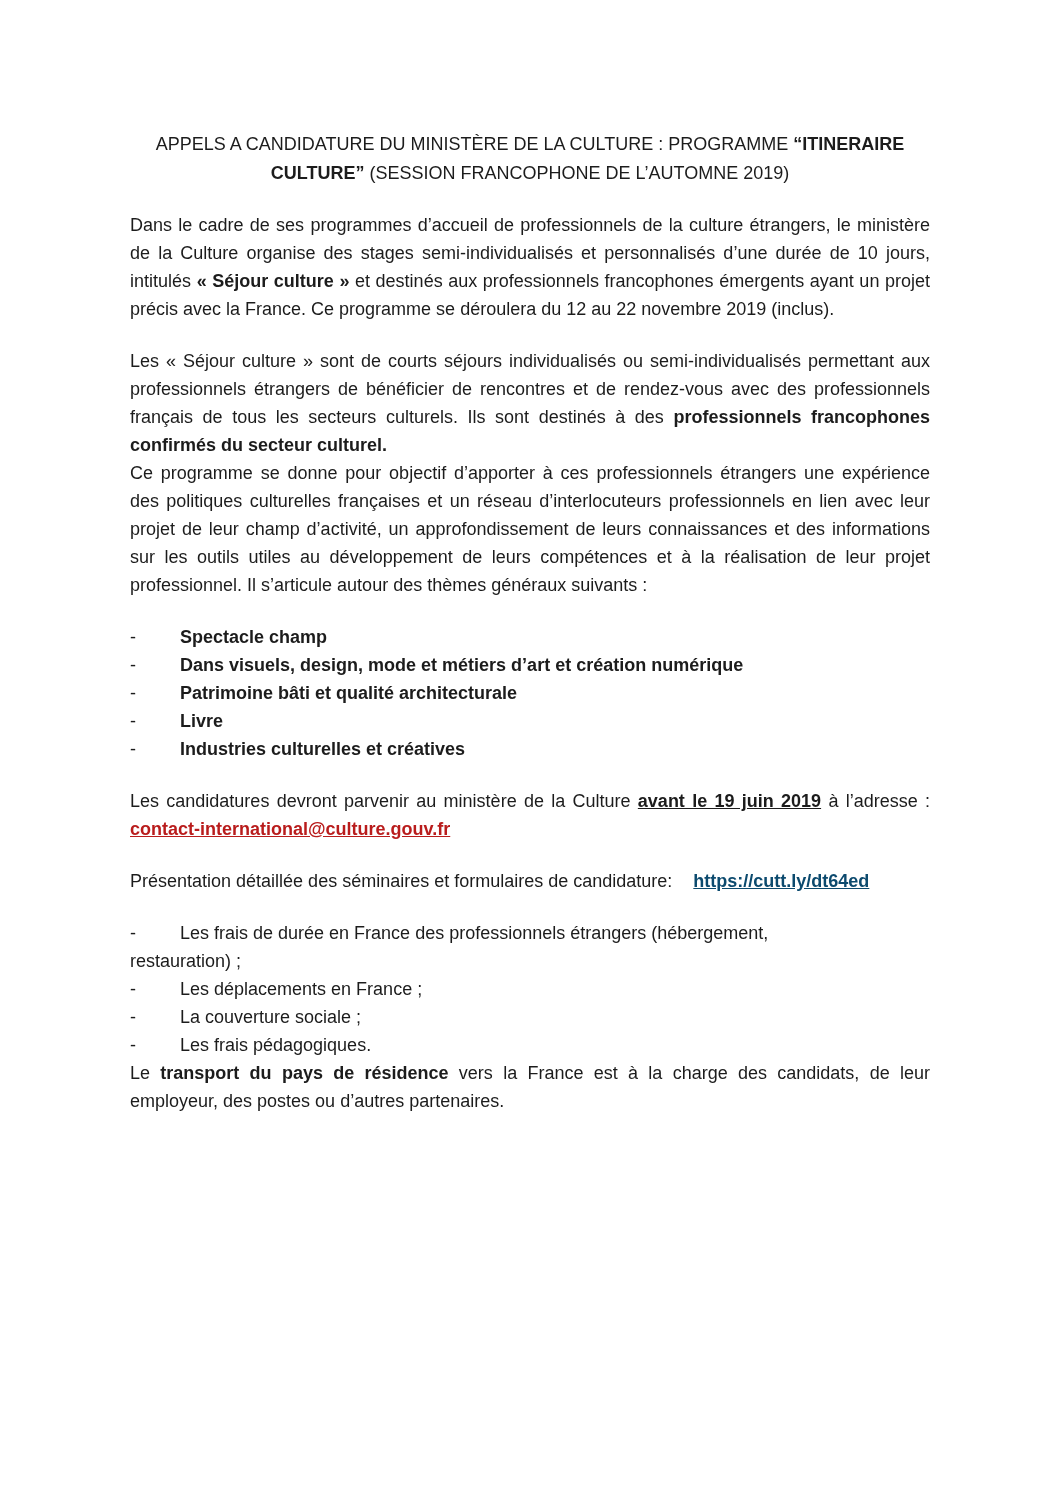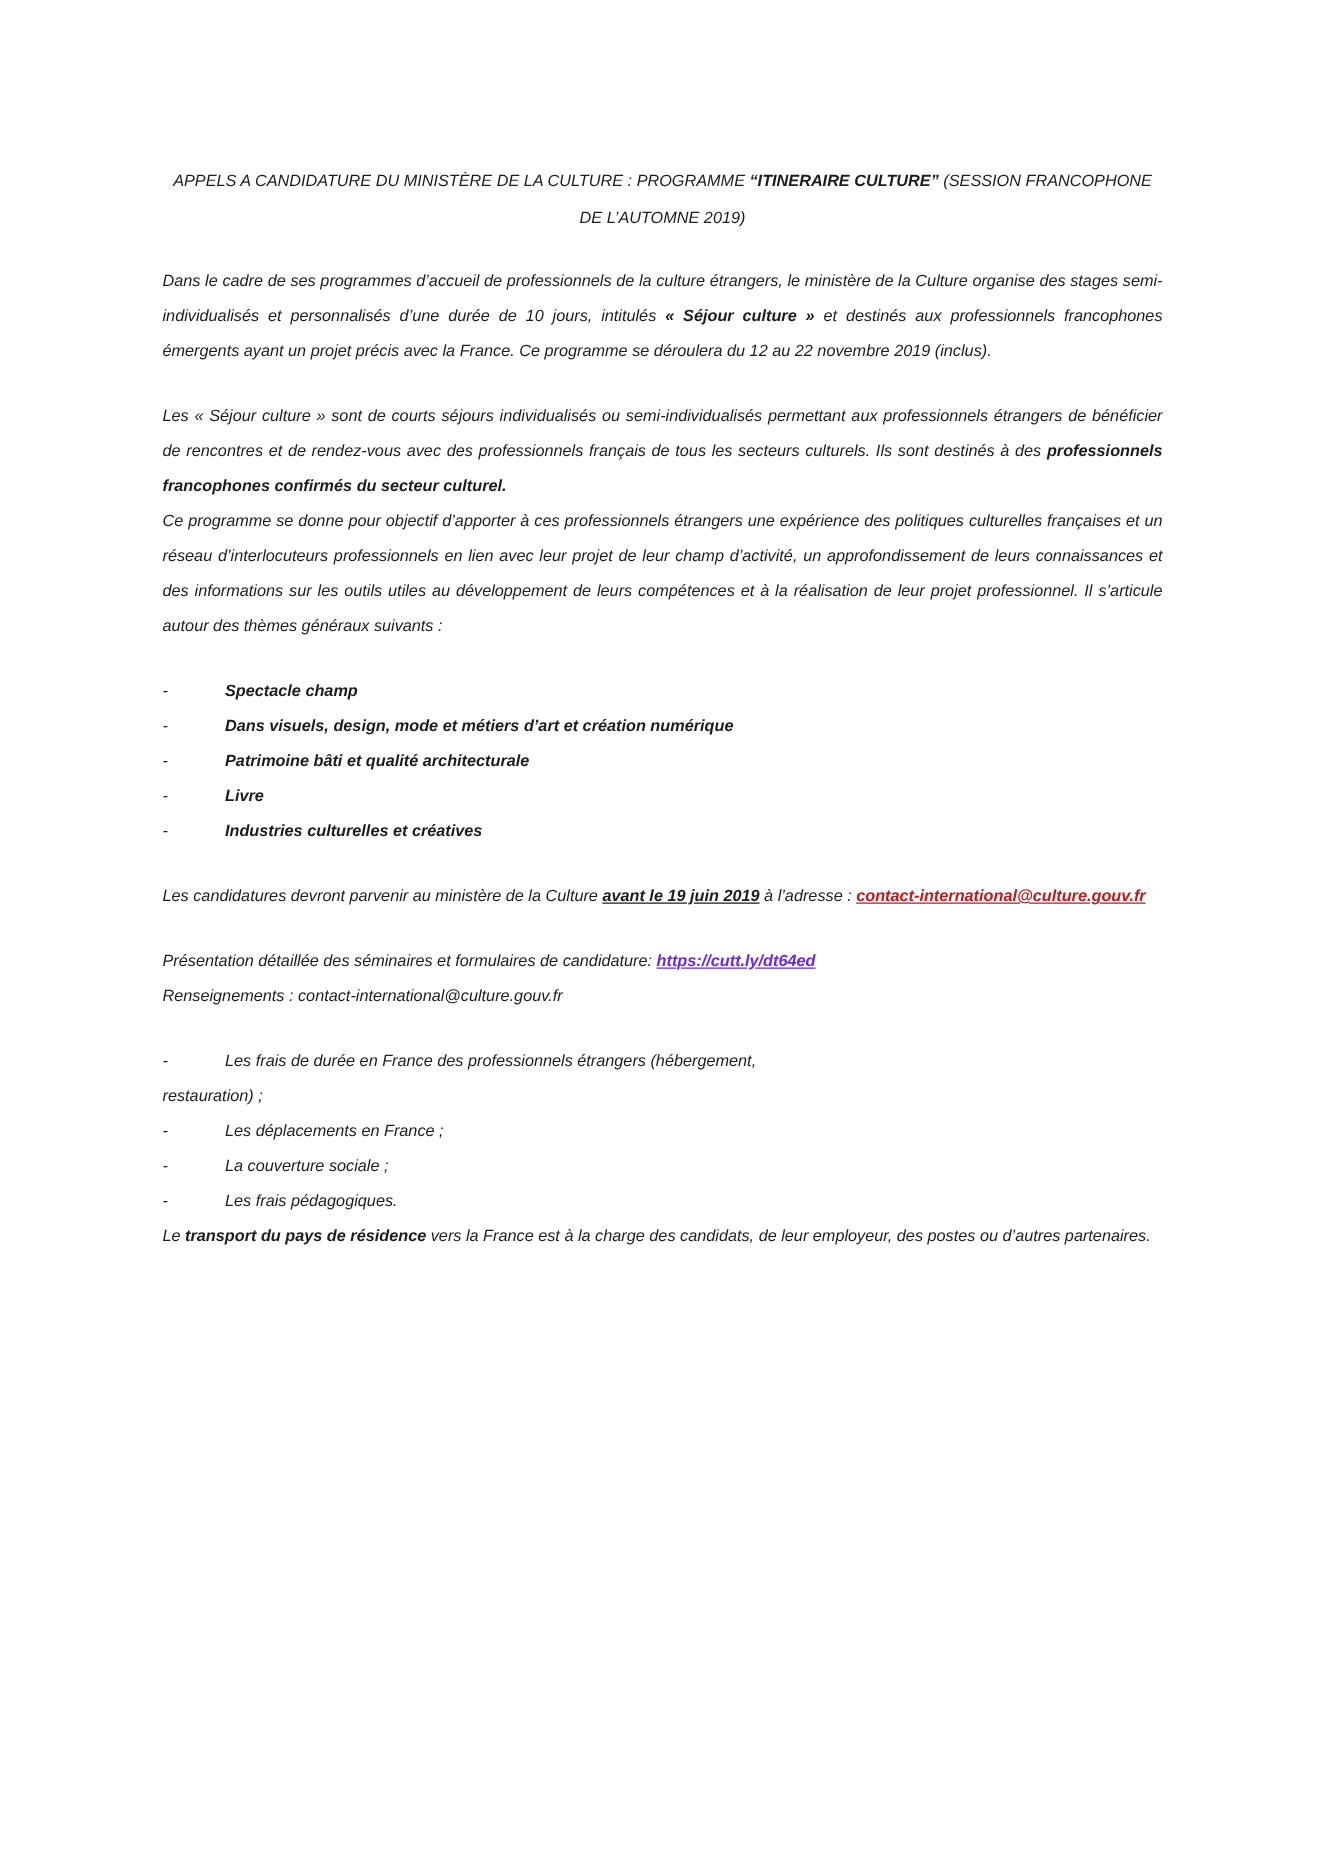--- a/index.html
+++ b/index.html
@@ -14,23 +14,22 @@
     font-family: "Liberation Sans", sans-serif;
     overflow: hidden;
   }
   .page {
     box-sizing: border-box;
     width: 1058px;
     height: 1497px;
     padding: 130px 128px 0 130px;
   }
   .doc {
-    font-size: 13px;
+    font-size: 18px;
     line-height: 28px;
-    font-style: italic;
   }
   .title {
     text-align: center;
     margin-bottom: 23px;
     line-height: 29px;
   }
   p { margin: 0; }
   .just { text-align: justify; }
   .mb  { margin-bottom: 24px; }
   b, .bold { font-weight: bold; }
@@ -39,21 +38,21 @@
   .dash {
     flex: 0 0 50px;
   }
   .li-text { flex: 1; }
   a.link {
     font-weight: bold;
     text-decoration: underline;
     cursor: pointer;
   }
   a.purple { color: #b91c1c; }
-  a.blue   { color: #6d28d9; }
+  a.blue   { color: #0c4a6e; margin-left: 16px; }
 </style>
 </head>
 <body>
 
 <div class="page">
   <div class="doc">
 
     <div class="title bold">
       <span style="font-weight:normal">APPELS A CANDIDATURE DU MINISTÈRE DE LA CULTURE : PROGRAMME </span><b>“ITINERAIRE CULTURE”</b><span style="font-weight:normal"> (SESSION FRANCOPHONE DE L’AUTOMNE 2019)</span>
     </div>
@@ -94,21 +93,20 @@
     </div>
 
     <p class="just mb">
       <span>Les candidatures devront parvenir au ministère de la Culture </span><b class="u">avant le 19 juin 2019</b><span> à l’adresse : </span><a class="link purple">contact-international@culture.gouv.fr</a>
     </p>
 
     <div class="mb">
       <p>
         <span>Présentation détaillée des séminaires et formulaires de candidature: </span><a class="link blue">https://cutt.ly/dt64ed</a>
       </p>
-      <p>Renseignements : contact-international@culture.gouv.fr</p>
     </div>
 
     <div>
 
       <div class="li">
         <span class="dash">-</span>
         <span class="li-text">Les frais de durée en France des professionnels étrangers (hébergement,</span>
       </div>
       <p>restauration) ;</p>
 

